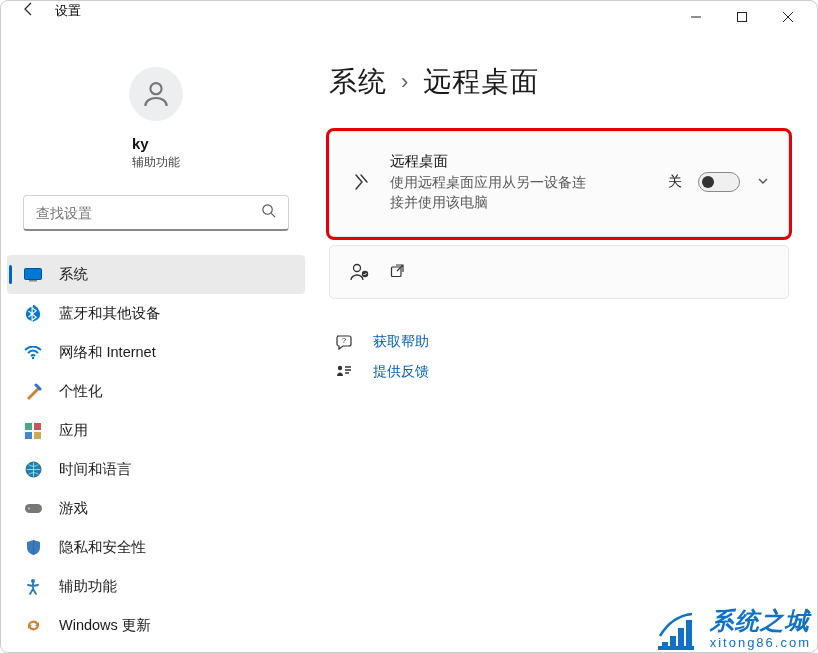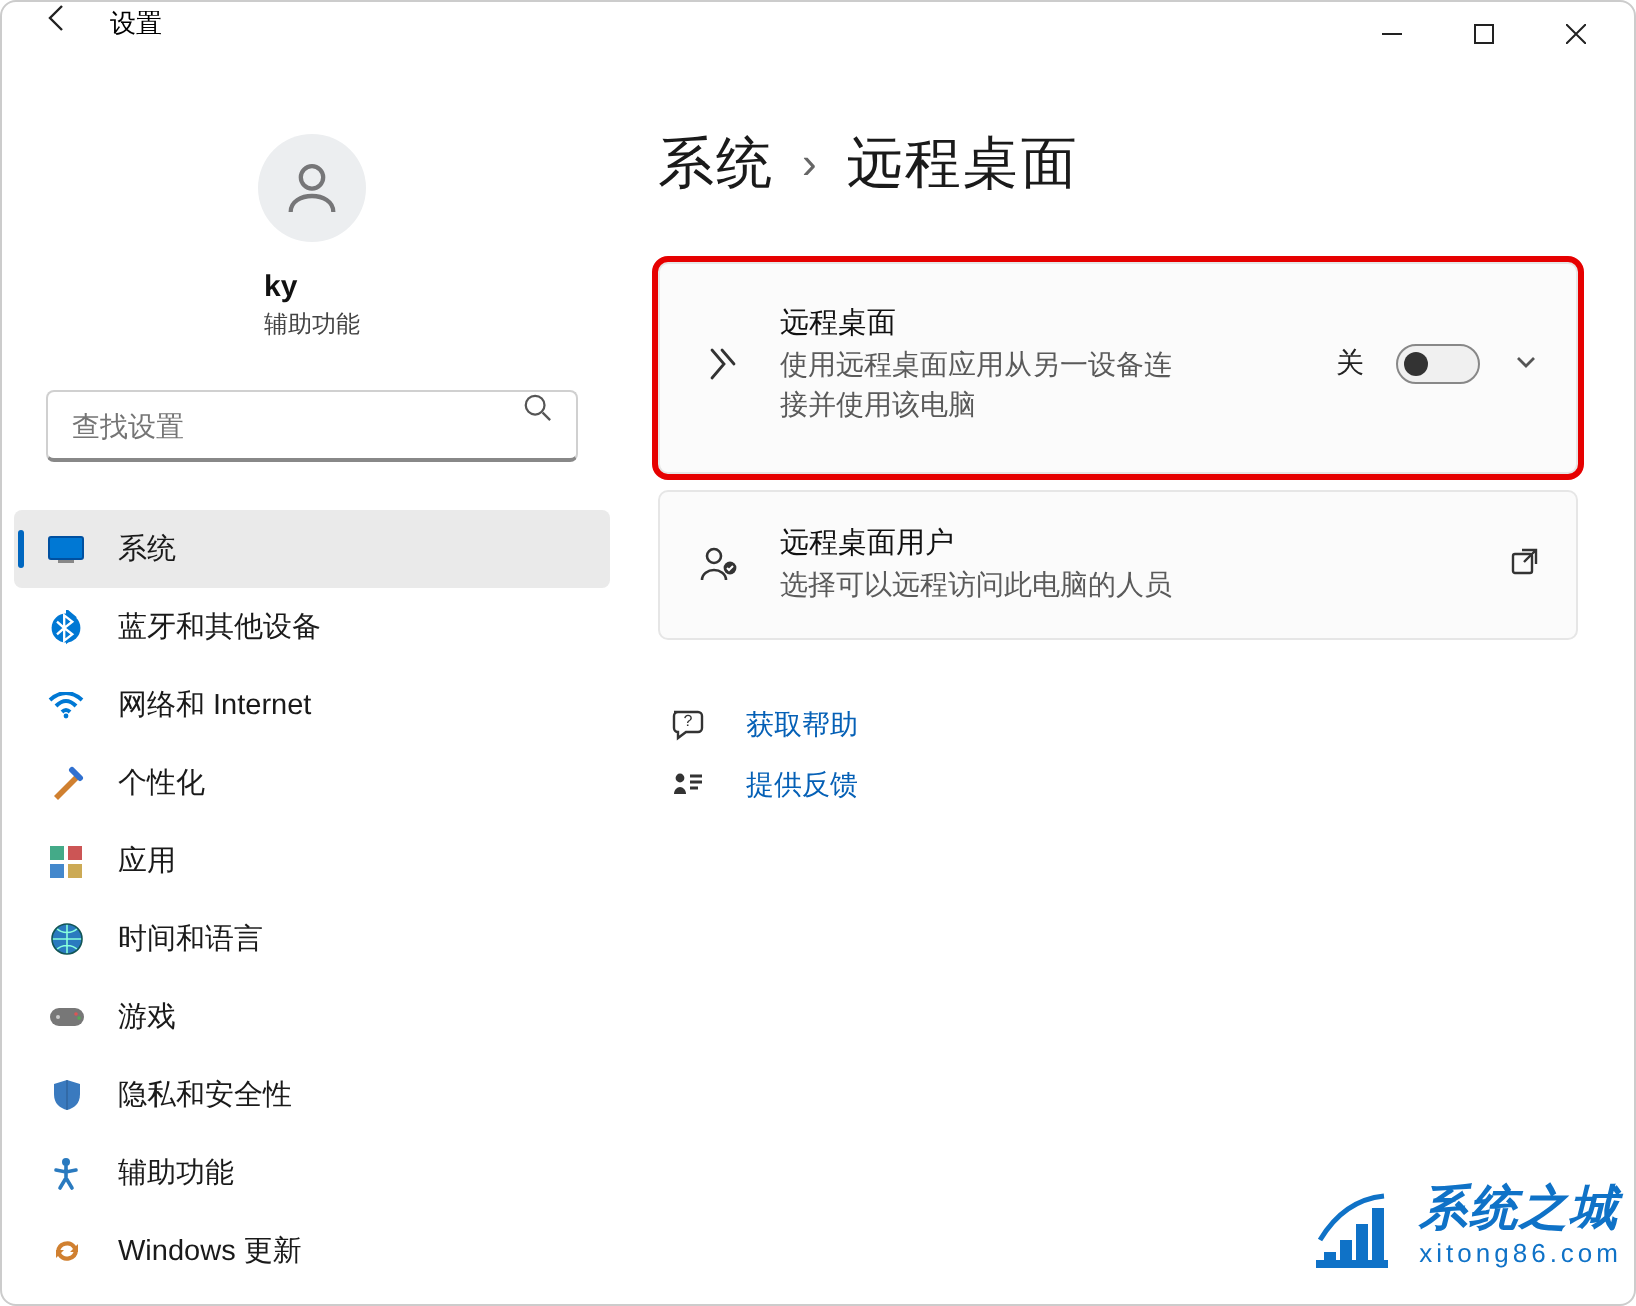--- a/index.html
+++ b/index.html
@@ -87,20 +87,21 @@
     }
     .search-box {
       position: relative;
       width: 100%;
       height: 36px;
       background: #fff;
       border: 1px solid #d0d0d0;
       border-bottom: 2px solid #888;
       border-radius: 4px;
       display: flex;
+      align-items: center;
     }
     .search-input {
       border: none;
       outline: none;
       flex: 1;
       padding: 0 12px;
       font-size: 14px;
       background: transparent;
     }
     .search-icon {
@@ -248,21 +249,21 @@
     }
     .flink-icon {
       width: 22px;
       color: #333;
       display: flex;
       justify-content: center;
     }
     .watermark {
       position: absolute;
       right: 6px;
-      bottom: 16px;
+      bottom: 0;
       display: flex;
       align-items: center;
       gap: 10px;
     }
     .wm-logo {
       width: 48px;
       height: 46px;
     }
     .wm-text .ln1 {
       font-size: 24px;
@@ -469,24 +470,20 @@
 
     <div class="setting-card">
       <div class="card-icon">
         <svg width="22" height="20" viewBox="0 0 22 20">
             <circle cx="8" cy="6" r="3.5" fill="none" stroke="#333" stroke-width="1.3"></circle>
             <path d="M2 18c0-3 3-5 6-5s6 2 6 5" fill="none" stroke="#333" stroke-width="1.3"></path>
             <circle cx="16" cy="12" r="3.2" fill="#333"></circle>
             <path d="M14.5 12l1 1 2-2" stroke="#fff" stroke-width="1" fill="none"></path>
           </svg>
       </div>
-      <div class="card-text">
-        <div class="card-title">远程桌面用户</div>
-        <div class="card-sub" style="max-width:none">选择可以远程访问此电脑的人员</div>
-      </div>
       <div class="card-right">
         <span class="ext-icon">
           <svg width="15" height="15" viewBox="0 0 15 15">
               <rect x="1.5" y="4" width="9.5" height="9.5" rx="1" fill="none" stroke="#333" stroke-width="1.2"></rect>
               <path d="M6 2h7v7 M13 2L7 8" stroke="#333" stroke-width="1.2" fill="none"></path>
             </svg>
         </span>
       </div>
     </div>
 

